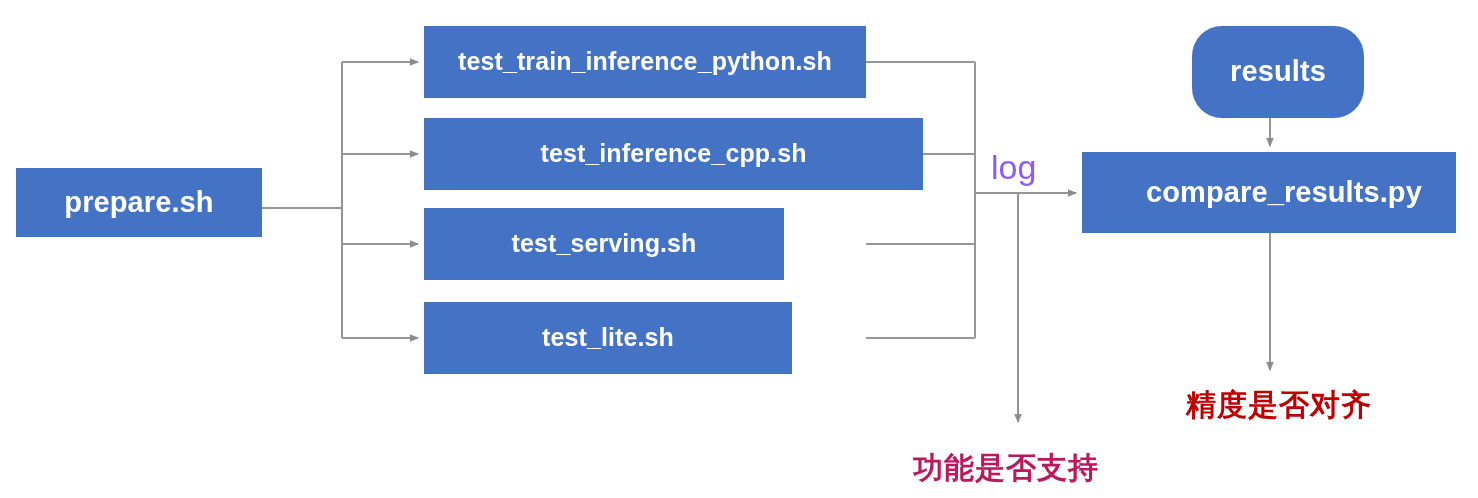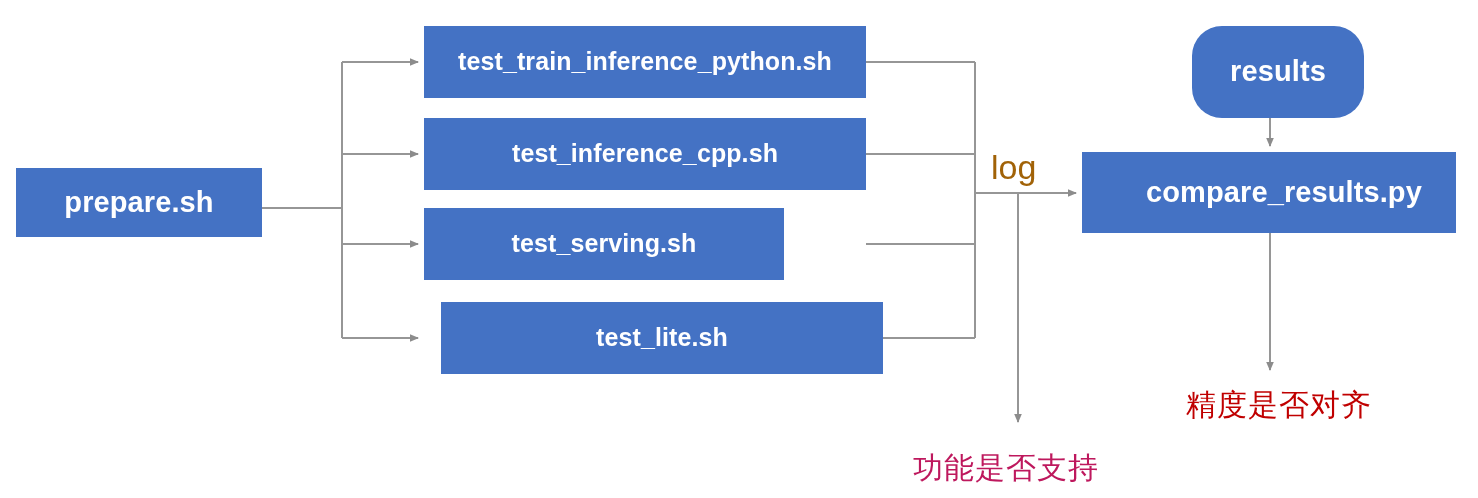--- a/index.html
+++ b/index.html
@@ -40,42 +40,42 @@
     user-select: none;
   }
   .node-label {
     display: block;
     white-space: nowrap;
   }
 
   
   #node-prepare      { left: 16px;   top: 168px; width: 246px; height: 69px;  font-size: 29px; }
   #node-train        { left: 424px;  top: 26px;  width: 442px; height: 72px;  font-size: 25px; }
-  #node-cpp          { left: 424px;  top: 118px; width: 442px; height: 72px;  font-size: 25px; align-items: center; }
+  #node-cpp          { left: 424px;  top: 118px; width: 499px; height: 72px;  font-size: 25px; align-items: center; }
   #node-serving      { left: 424px;  top: 208px; width: 360px; height: 72px;  font-size: 25px; }
-  #node-lite         { left: 424px;  top: 302px; width: 442px; height: 72px;  font-size: 25px; margin-left: 17px; }
+  #node-lite         { left: 424px;  top: 302px; width: 368px; height: 72px;  font-size: 25px; }
   #node-results      { left: 1184px; top: 26px;  width: 172px; height: 92px;  font-size: 29px; border-radius: 30px; margin-left: 8px; }
   #node-compare      { left: 1082px; top: 152px; width: 374px; height: 81px;  font-size: 29px; padding-left: 30px; }
 
   
   .free-text {
     position: absolute;
     white-space: nowrap;
     user-select: none;
   }
   #label-log {
     left: 991px;
     top: 148px;
     font-size: 34px;
-    color: #a16207;
+    color: #8b5cf6;
     font-weight: normal;
   }
   .red-note {
     font-size: 30px;
-    font-weight: normal;
+    font-weight: bold;
     letter-spacing: 1px;
   }
   #note-function { left: 913px;  top: 448px; }
   #note-accuracy { left: 1186px; top: 385px; }
 </style>
 </head>
 <body>
 
 <div id="canvas">
 

